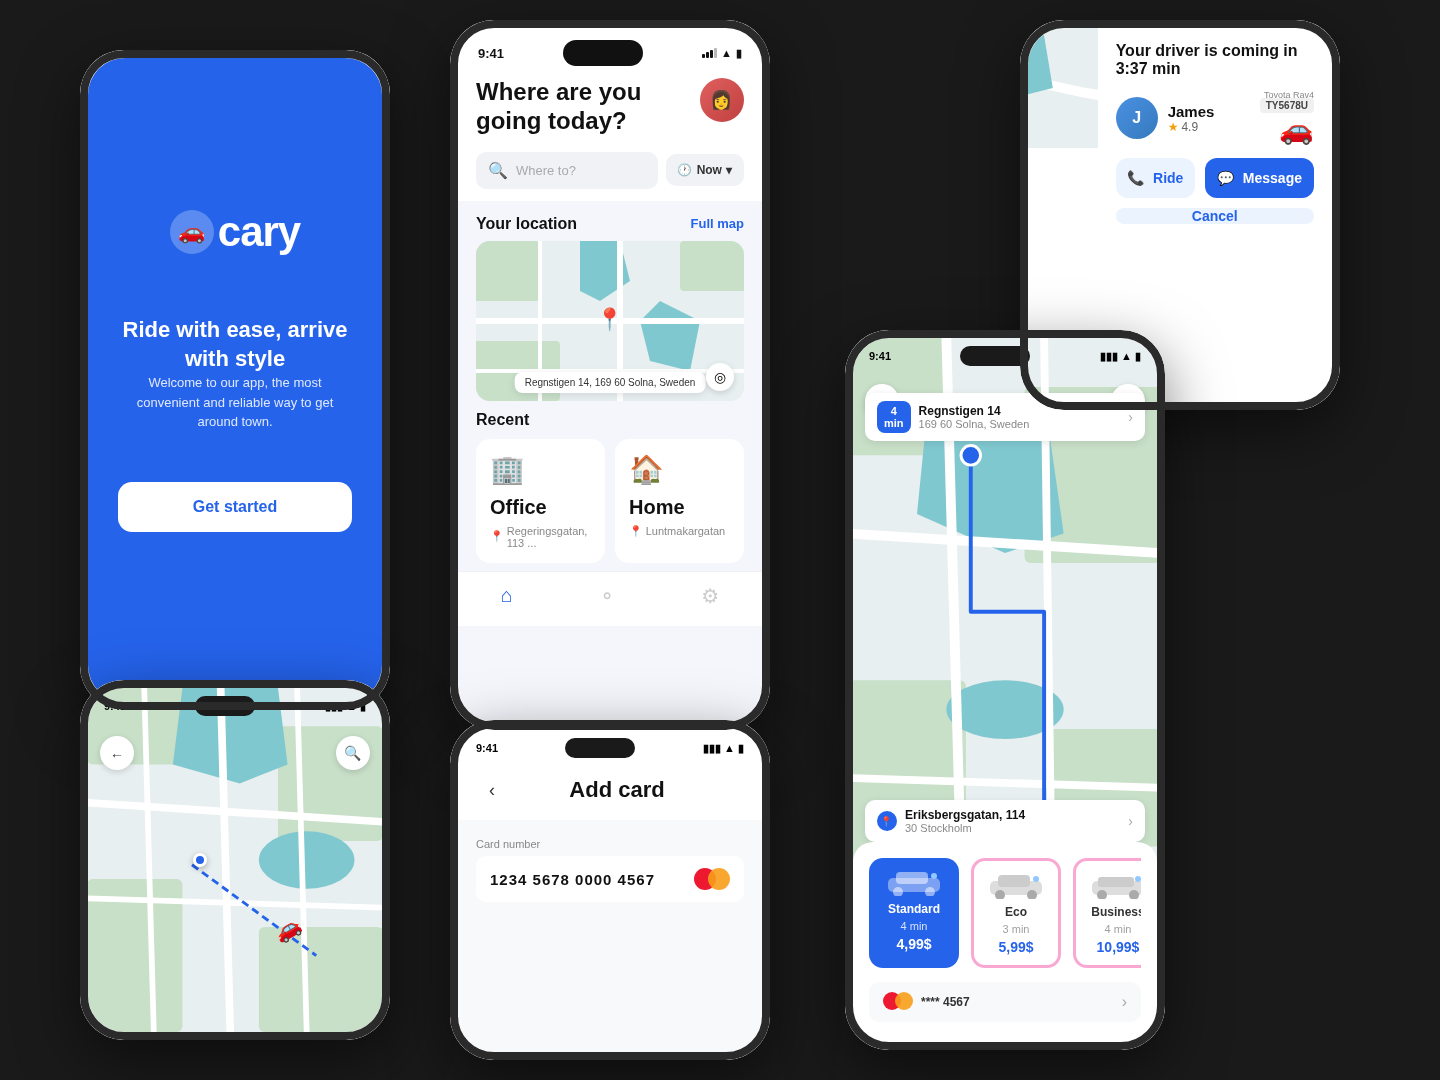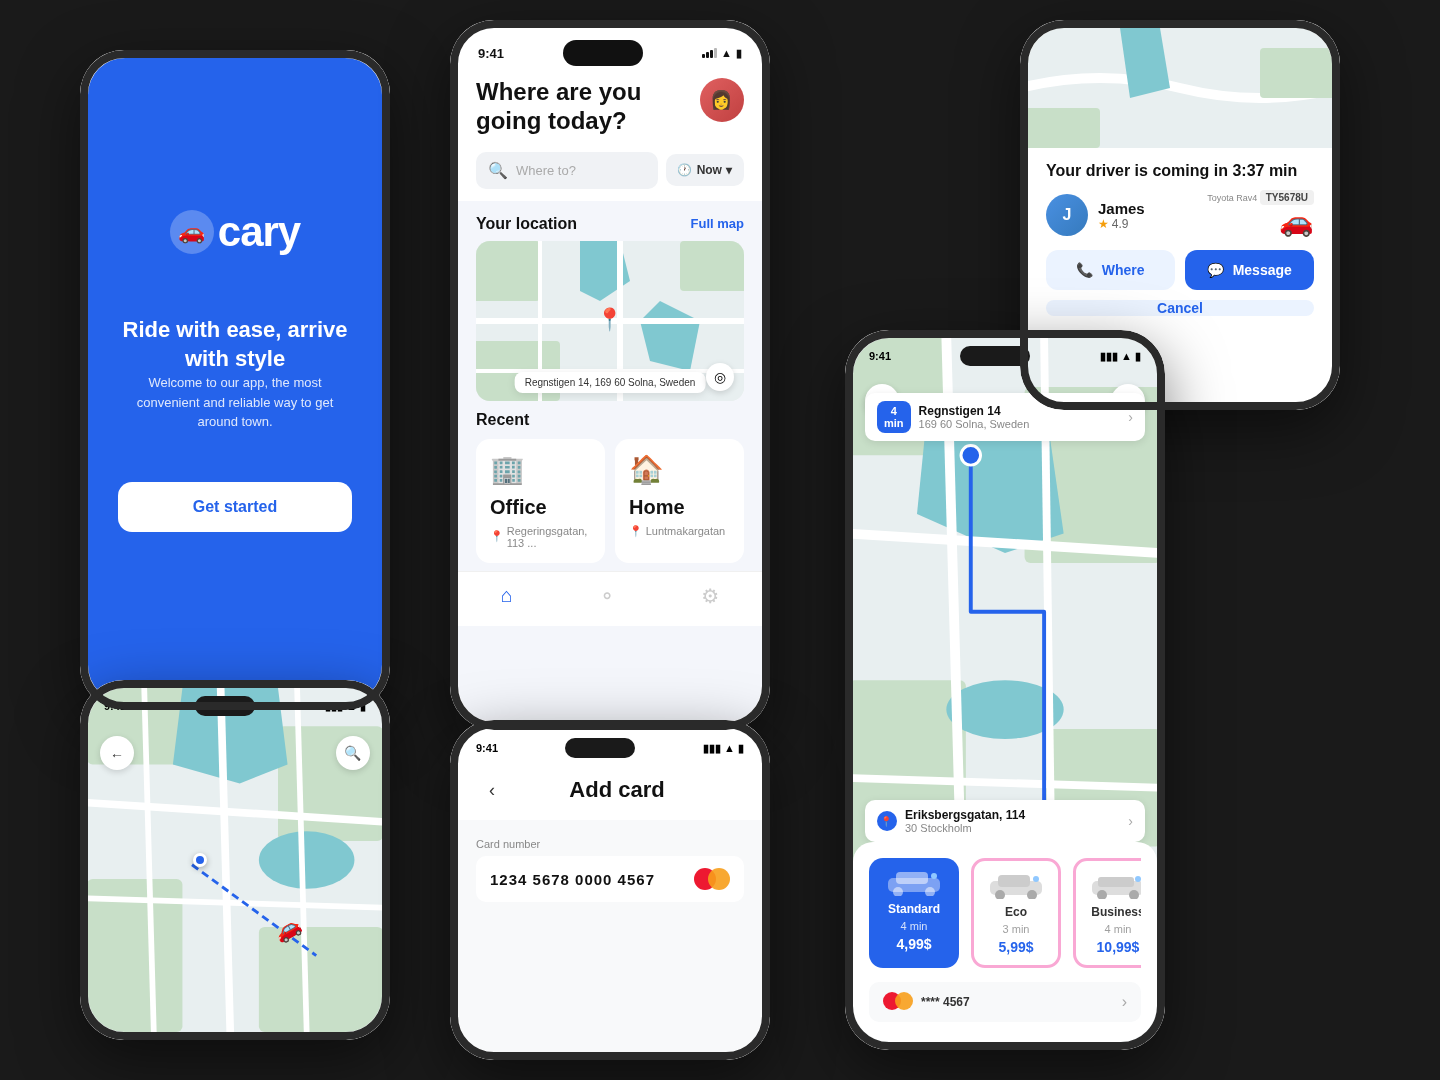--- a/index.html
+++ b/index.html
@@ -284,21 +284,21 @@
       height: 390px;
       top: 20px;
       right: 100px;
     }
     .phone-driver .phone-inner {
       background: white;
     }
     .driver-content {
       height: 100%;
       display: flex;
-      flex-direction: column;
+      flex-direction: row;
     }
     .map-strip {
       height: 120px;
       background: #e8efe8;
       position: relative;
       overflow: hidden;
     }
     .driver-info-section {
       padding: 14px 18px;
       flex: 1;
@@ -768,21 +768,21 @@
                 <span> </span>
                 <span class="plate-badge">TY5678U</span>
               </div>
               <div style="font-size:28px;text-align:right;margin-top:2px;">🚗</div>
             </div>
           </div>
 
           <div class="action-btns">
             <div class="btn-call">
               <span>📞</span>
-              <span>Where</span>
+              <span>Ride</span>
             </div>
             <div class="btn-message">
               <span>💬</span>
               <span>Message</span>
             </div>
           </div>
           <div class="btn-cancel">Cancel</div>
         </div>
       </div>
     </div>

